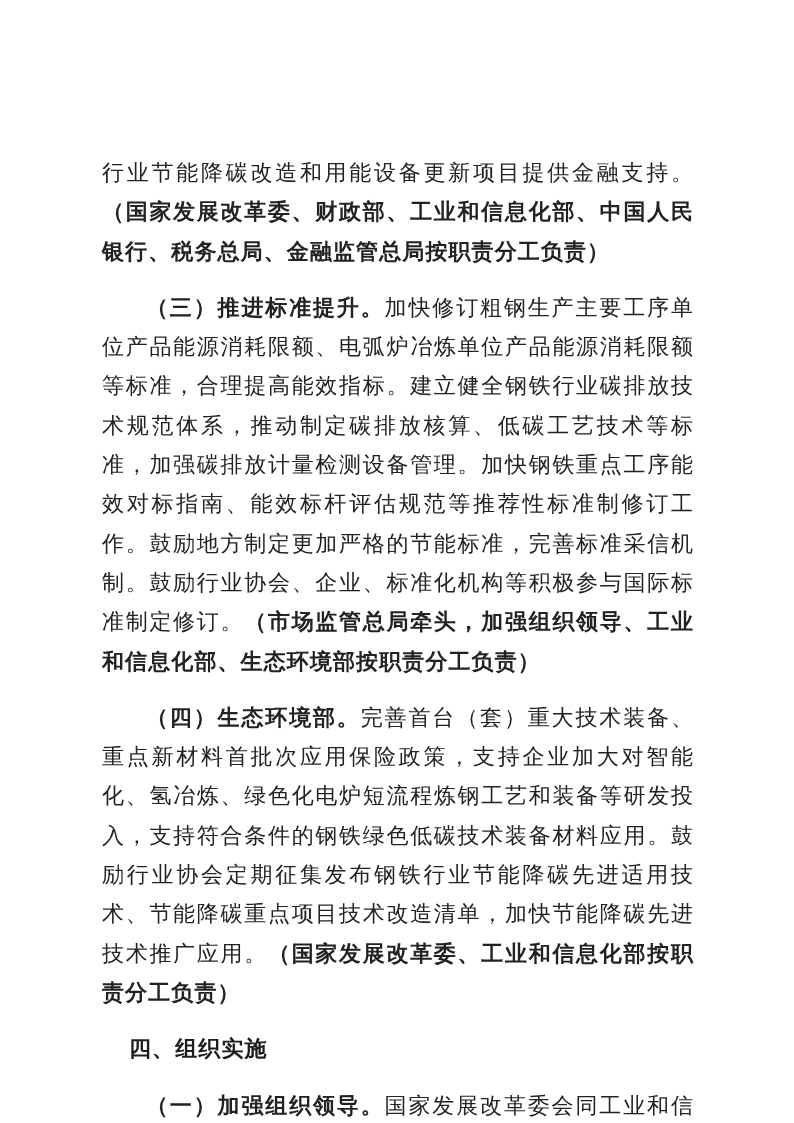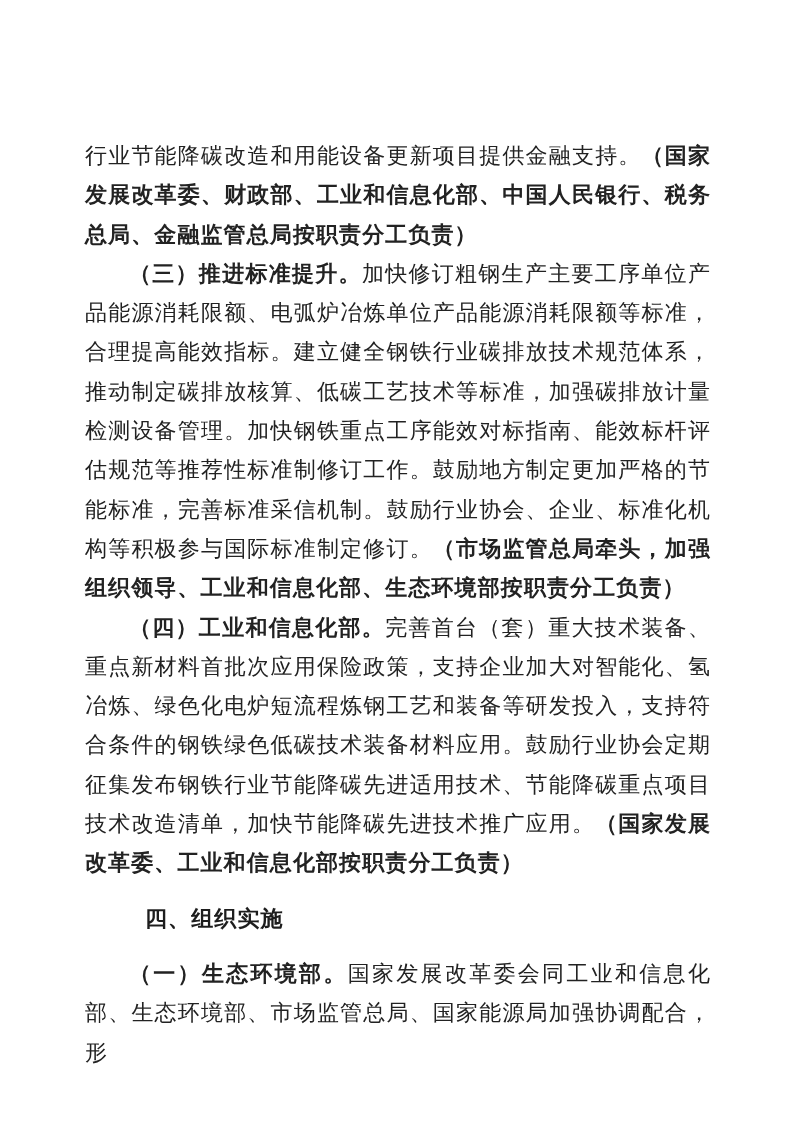--- a/index.html
+++ b/index.html
@@ -17,53 +17,53 @@
     left: 85px;
     top: 136px;
     width: 626px;
     font-size: 22px;
     line-height: 39.3px;
     letter-spacing: 1.1px;
     text-align: justify;
     text-justify: inter-ideograph;
   }
   .para {
-    margin: 0;
+    margin: 17px;
     text-indent: 2em;
   }
   .para.no-indent { text-indent: 0; }
   .seg-body { font-weight: 400; }
   .seg-lead {
     font-weight: 700;
     font-family: Liberation Serif, serif;
   }
   .seg-attribution {
     font-weight: 700;
   }
   .heading {
-    margin: 16px;
+    margin: 0;
     font-size: 22px;
     line-height: 39.3px;
     letter-spacing: 1.1px;
     text-indent: 2em;
     font-weight: 700;
     font-family: "Liberation Sans", "DejaVu Sans", sans-serif;
     color: #1d1d1d;
   }
 </style>
 </head>
 <body>
 
 <div class="page">
   <div class="text-block">
 
     <p class="para no-indent"><span class="seg-body">行业节能降碳改造和用能设备更新项目提供金融支持。</span><span class="seg-attribution">（国家发展改革委、财政部、工业和信息化部、中国人民银行、税务总局、金融监管总局按职责分工负责）</span></p>
 
     <p class="para"><span class="seg-lead">（三）推进标准提升。</span><span class="seg-body">加快修订粗钢生产主要工序单位产品能源消耗限额、电弧炉冶炼单位产品能源消耗限额等标准，合理提高能效指标。建立健全钢铁行业碳排放技术规范体系，推动制定碳排放核算、低碳工艺技术等标准，加强碳排放计量检测设备管理。加快钢铁重点工序能效对标指南、能效标杆评估规范等推荐性标准制修订工作。鼓励地方制定更加严格的节能标准，完善标准采信机制。鼓励行业协会、企业、标准化机构等积极参与国际标准制定修订。</span><span class="seg-attribution">（市场监管总局牵头，加强组织领导、工业和信息化部、生态环境部按职责分工负责）</span></p>
 
-    <p class="para"><span class="seg-lead">（四）工业和信息化部。</span><span class="seg-body">完善首台（套）重大技术装备、重点新材料首批次应用保险政策，支持企业加大对智能化、氢冶炼、绿色化电炉短流程炼钢工艺和装备等研发投入，支持符合条件的钢铁绿色低碳技术装备材料应用。鼓励行业协会定期征集发布钢铁行业节能降碳先进适用技术、节能降碳重点项目技术改造清单，加快节能降碳先进技术推广应用。</span><span class="seg-attribution">（国家发展改革委、工业和信息化部按职责分工负责）</span></p>
+    <p class="para"><span class="seg-lead">（四）生态环境部。</span><span class="seg-body">完善首台（套）重大技术装备、重点新材料首批次应用保险政策，支持企业加大对智能化、氢冶炼、绿色化电炉短流程炼钢工艺和装备等研发投入，支持符合条件的钢铁绿色低碳技术装备材料应用。鼓励行业协会定期征集发布钢铁行业节能降碳先进适用技术、节能降碳重点项目技术改造清单，加快节能降碳先进技术推广应用。</span><span class="seg-attribution">（国家发展改革委、工业和信息化部按职责分工负责）</span></p>
 
     <h2 class="heading">四、组织实施</h2>
 
-    <p class="para"><span class="seg-lead">（一）生态环境部。</span><span class="seg-body">国家发展改革委会同工业和信息化部、生态环境部、市场监管总局、国家能源局加强协调配合，形</span></p>
+    <p class="para"><span class="seg-lead">（一）加强组织领导。</span><span class="seg-body">国家发展改革委会同工业和信息化部、生态环境部、市场监管总局、国家能源局加强协调配合，形</span></p>
 
   </div>
 </div>
 
 </body></html>

